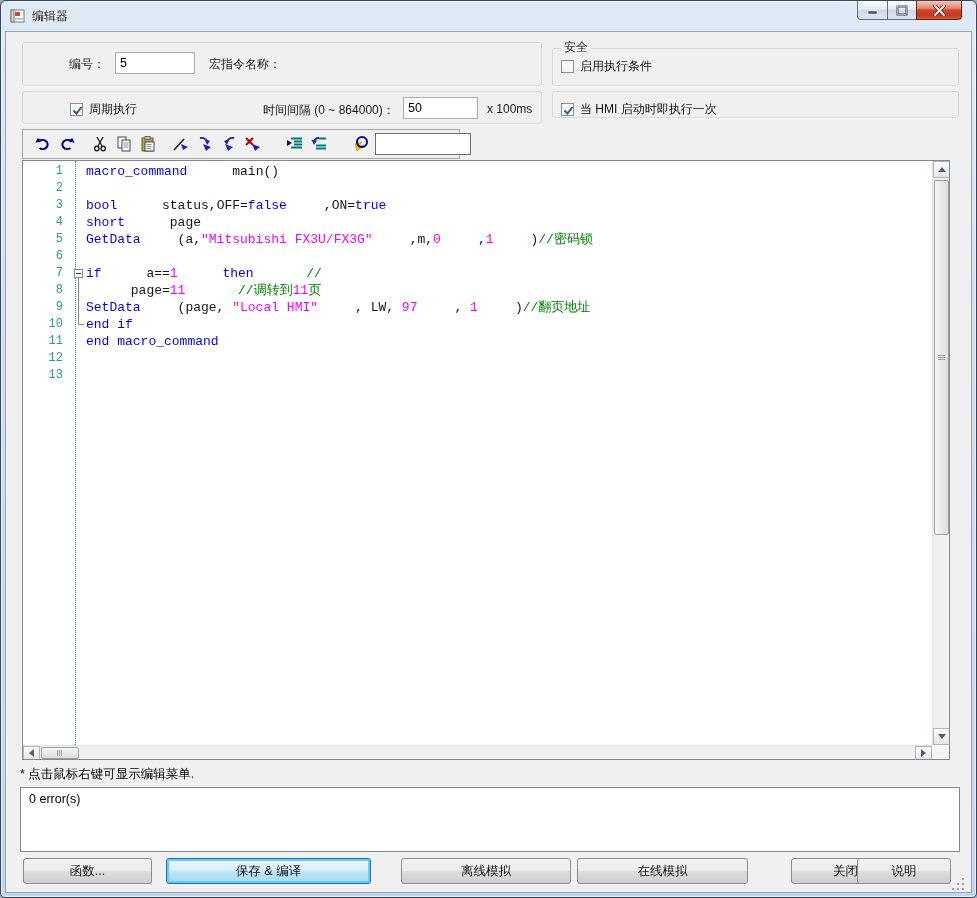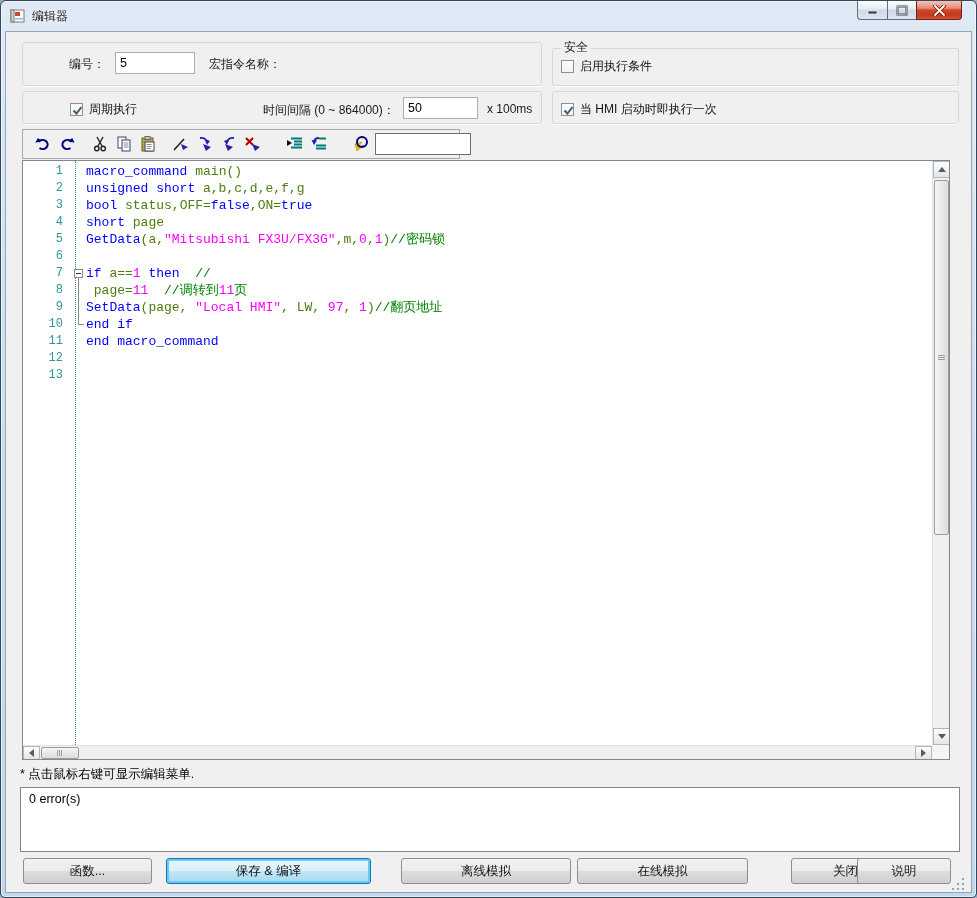--- a/index.html
+++ b/index.html
@@ -61,21 +61,21 @@
   .crow{display:flex;height:17px;line-height:17px;font-family:"Liberation Mono","DejaVu Sans Mono",monospace;}
   .ln{width:48px;flex:none;text-align:right;padding-right:8px;font-size:12px;color:var(--linenum);}
   .fold{width:15px;flex:none;position:relative;}
   .fold.line::before{content:'';position:absolute;left:7px;top:0;bottom:0;border-left:1px solid #8a8a8a;}
   .fold.end::before{content:'';position:absolute;left:7px;top:0;height:9px;border-left:1px solid #8a8a8a;}
   .fold.end::after{content:'';position:absolute;left:7px;top:8px;width:6px;border-top:1px solid #8a8a8a;}
   .fold.open::after{content:'';position:absolute;left:7px;top:13px;bottom:0;border-left:1px solid #8a8a8a;}
   .foldbox{position:absolute;left:3px;top:4px;width:9px;height:9px;border:1px solid #8a8a8a;
     background:#fff center/5px 1px no-repeat linear-gradient(#333,#333);}
   .codetext{white-space:pre;font-size:13px;color:#000;}
-  .kw{color:var(--kw);} .str{color:var(--str);} .num{color:var(--num);} .cmt{color:var(--cmt);} .pl{color:#4d7c0f;}
+  .kw{color:var(--kw);} .str{color:var(--str);} .num{color:var(--num);} .cmt{color:var(--cmt);} .pl{color:#0f172a;margin-left:37px;}
 
   
   .vscroll{position:absolute;right:0;top:0;width:17px;bottom:14px;background:#f0f0f0;border-left:1px solid #e2e2e2;}
   .hscroll{position:absolute;left:0;bottom:0;height:14px;right:17px;background:#f0f0f0;border-top:1px solid #e2e2e2;}
   .sb-btn{position:absolute;background:linear-gradient(180deg,#fefefe,#e5e5e5);border:1px solid #b5b5b5;
     display:flex;align-items:center;justify-content:center;}
   .vscroll .sb-btn{left:0;width:17px;height:17px;}
   .hscroll .sb-btn{top:0;height:14px;width:17px;}
   .tri{width:0;height:0;border:4px solid transparent;}
   .tri.up{border-bottom:5px solid #4d5f71;border-top:none;}
@@ -175,21 +175,21 @@
               <polyline points="2.5,6.5 5.5,9.5 10.5,3" fill="none" stroke="#3b5a75" stroke-width="2"></polyline>
             </svg>
         </span>
         <span>周期执行</span>
       </div>
       <span class="g-label" style="position:absolute;left:240px;top:10px;">时间间隔 (0 ~ 864000)：</span>
       <input class="txt-input" style="left: 380px; top: 5px; width: 75px;" value="50">
       <span class="g-label" style="position:absolute;left:464px;top:10px;">x 100ms</span>
     </div>
 
-    <div class="groupbox" style="left:546px;top:59px;width:407px;height:33px;">
+    <div class="groupbox" style="left:546px;top:59px;width:407px;height:27px;">
       <div class="cb-row" style="left:8px;top:9px;">
         <span class="cb on">
           <svg width="13" height="13" viewBox="0 0 13 13">
               <polyline points="2.5,6.5 5.5,9.5 10.5,3" fill="none" stroke="#3b5a75" stroke-width="2"></polyline>
             </svg>
         </span>
         <span>当 HMI 启动时即执行一次</span>
       </div>
     </div>
 
@@ -288,21 +288,20 @@
       <div class="gutter-sep"></div>
       <div class="code-lines">
           <div class="crow">
             <span class="ln">1</span>
             <span class="fold"></span>
             <span class="codetext"><span class="kw">macro_command</span><span class="pl"> main()</span></span>
           </div>
           <div class="crow">
             <span class="ln">2</span>
             <span class="fold"></span>
-            <span class="codetext"><span class="kw">unsigned short</span><span class="pl"> a,b,c,d,e,f,g</span></span>
           </div>
           <div class="crow">
             <span class="ln">3</span>
             <span class="fold"></span>
             <span class="codetext"><span class="kw">bool</span><span class="pl"> status,OFF=</span><span class="kw">false</span><span class="pl">,ON=</span><span class="kw">true</span></span>
           </div>
           <div class="crow">
             <span class="ln">4</span>
             <span class="fold"></span>
             <span class="codetext"><span class="kw">short</span><span class="pl"> page</span></span>

